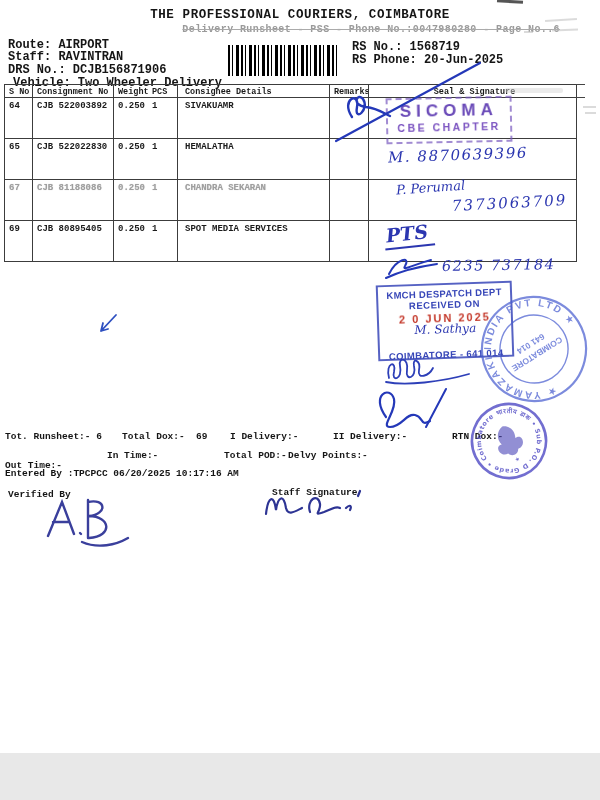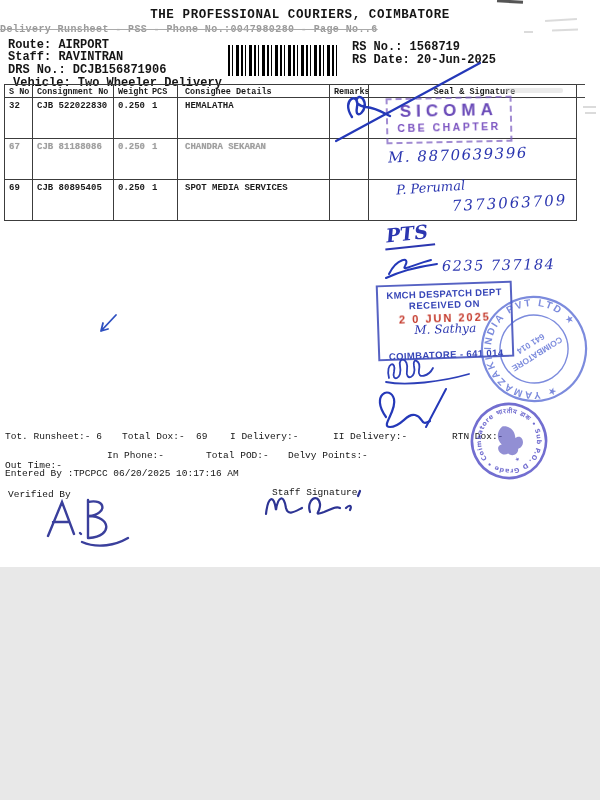--- a/index.html
+++ b/index.html
@@ -1,34 +1,34 @@
 <!DOCTYPE html>
 <html><head>
 <meta charset="utf-8">
 <style>
   html,body{margin:0;padding:0;background:#e8e8e8;}
-  .page{position:relative;width:600px;height:567px;background:#ffffff;overflow:hidden;
+  .page{position:relative;width:600px;height:753px;background:#ffffff;overflow:hidden;
         font-family:"Liberation Mono","DejaVu Sans Mono",monospace;color:#151515;}
   .abs{position:absolute;}
   .title{left:0;right:0;top:8px;text-align:center;font-weight:700;font-size:12.5px;letter-spacing:.6px;}
-  .subtitle{left:0;right:40px;top:24px;text-align:left;font-weight:700;font-size:10px;
+  .subtitle{left:0;right:40px;top:24px;text-align:right;font-weight:700;font-size:10px;
             color:#9a9a9a;letter-spacing:.4px;filter:blur(.5px);
             text-decoration:line-through;text-decoration-color:#aaa;}
   .lbl{font-weight:700;font-size:12px;white-space:pre;}
   .barcode{left:228px;top:45px;width:110px;height:31px;
      background:repeating-linear-gradient(90deg,#000 0px,#000 2px,#fff 2px,#fff 4px,#000 4px,#000 5px,#fff 5px,#fff 8px,#000 8px,#000 11px,#fff 11px,#fff 13px);}
   table.grid{position:absolute;left:4px;top:84px;width:572px;border-collapse:collapse;table-layout:fixed;}
   .grid th,.grid td{border:1px solid #3c3c3c;font-family:"Liberation Mono","DejaVu Sans Mono",monospace;
       font-weight:700;color:#1b1b1b;vertical-align:top;text-align:left;overflow:hidden;white-space:pre;margin-left:28px;}
   .grid th{font-size:8.5px;height:9px;padding:2px 0 0 4px;}
   .grid td{font-size:9px;height:37px;padding:3px 0 0 4px;}
   .grid td.cg,.grid th.cg{padding-left:7px;}
   .wv{display:inline-block;width:34px;}
   tr.fade td{color:#9f9f9f;text-shadow:0 0 1px #c6c6c6;}
-  .ft{font-weight:400;font-size:9.5px;white-space:pre;}
+  .ft{font-weight:700;font-size:9.5px;white-space:pre;}
   .hw{font-family:"DejaVu Serif","Liberation Serif",serif;font-style:italic;color:#2b36b0;white-space:pre;}
   .sicoma{left:386px;top:97px;width:122px;height:42px;border:2px dashed rgba(122,91,191,.7);
       transform:rotate(-1.2deg);color:#6a4ab8;text-align:center;filter:blur(.3px);}
   .sicoma .l1{font-family:"Liberation Sans","DejaVu Sans",sans-serif;font-weight:700;font-size:17px;letter-spacing:5px;margin-top:2px;}
   .sicoma .l2{font-family:"Liberation Sans","DejaVu Sans",sans-serif;font-weight:700;font-size:10.5px;letter-spacing:2.5px;color:#7a52c0;}
   .kmch{left:377px;top:283px;width:132px;height:72px;border:2.5px solid rgba(56,71,184,.85);
       transform:rotate(-2deg);color:#3847b8;text-align:center;
       font-family:"Liberation Sans","DejaVu Sans",sans-serif;}
   .kmch .l1{font-weight:700;font-size:9.5px;margin-top:3px;letter-spacing:.3px;}
   .kmch .l2{font-weight:700;font-size:9.5px;letter-spacing:.5px;}
@@ -47,21 +47,21 @@
   <div class="abs subtitle">Delivery Runsheet - PSS - Phone No.:0047980280 - Page No..6</div>
 
   <div class="abs lbl" style="left:8px;top:38px"><span>Route: </span><span>AIRPORT</span></div>
   <div class="abs lbl" style="left:8px;top:50px"><span>Staff: </span><span>RAVINTRAN</span></div>
   <div class="abs lbl" style="left:8px;top:63px"><span>DRS No.: </span><span>DCJB156871906</span></div>
   <div class="abs lbl" style="left:13px;top:76px"><span>Vehicle: </span><span>Two Wheeler Delivery</span></div>
 
   <div class="abs barcode"></div>
 
   <div class="abs lbl" style="left:352px;top:40px"><span>RS No.: </span><span>1568719</span></div>
-  <div class="abs lbl" style="left:352px;top:53px"><span>RS Date: </span><span>20-Jun-2025</span></div>
+  <div class="abs lbl" style="left:352px;top:53px"><span>RS Phone: </span><span>20-Jun-2025</span></div>
 
   <table class="grid">
     <colgroup>
         <col style="width:28px">
         <col style="width:81px">
         <col style="width:64px">
         <col style="width:152px">
         <col style="width:39px">
         <col style="width:208px">
       </colgroup>
@@ -70,21 +70,29 @@
         <th>S No</th>
         <th>Consignment No</th>
         <th><span class="wv">Weight</span><span>PCS</span></th>
         <th class="cg">Consignee Details</th>
         <th>Remarks</th>
         <th style="text-align:center">Seal &amp; Signature</th>
       </tr>
     </thead>
     <tbody>
       <tr>
-        <td>32</td>
+        <td>64</td>
+        <td>CJB 522003892</td>
+        <td><span class="wv">0.250</span><span>1</span></td>
+        <td class="cg">SIVAKUAMR</td>
+        <td></td>
+        <td></td>
+      </tr>
+      <tr>
+        <td>65</td>
         <td>CJB 522022830</td>
         <td><span class="wv">0.250</span><span>1</span></td>
         <td class="cg">HEMALATHA</td>
         <td></td>
         <td></td>
       </tr>
       <tr class="fade">
         <td>67</td>
         <td>CJB 81188086</td>
         <td><span class="wv">0.250</span><span>1</span></td>
@@ -104,22 +112,22 @@
   </table>
 
   <div class="abs ft" style="left:5px;top:431px">Tot. Runsheet:- 6</div>
   <div class="abs ft" style="left:122px;top:431px">Total Dox:-</div>
   <div class="abs ft" style="left:196px;top:431px">69</div>
   <div class="abs ft" style="left:230px;top:431px">I Delivery:-</div>
   <div class="abs ft" style="left:333px;top:431px">II Delivery:-</div>
   <div class="abs ft" style="left:452px;top:431px">RTN Dox:-</div>
 
   <div class="abs ft" style="left:5px;top:460px">Out Time:-</div>
-  <div class="abs ft" style="left:107px;top:450px">In Phone:-</div>
-  <div class="abs ft" style="left:206px;top:450px">Total POD:-</div>
+  <div class="abs ft" style="left:107px;top:450px">In Time:-</div>
+  <div class="abs ft" style="left:224px;top:450px">Total POD:-</div>
   <div class="abs ft" style="left:288px;top:450px">Delvy Points:-</div>
 
   <div class="abs ft" style="left:5px;top:468px">Entered By :TPCPCC 06/20/2025 10:17:16 AM</div>
 
   <div class="abs ft" style="left:8px;top:489px">Verified By</div>
   <div class="abs ft" style="left:272px;top:487px">Staff Signature</div>
 
   <div class="abs sicoma">
     <div class="l1">SICOMA</div>
     <div class="l2">CBE CHAPTER</div>

